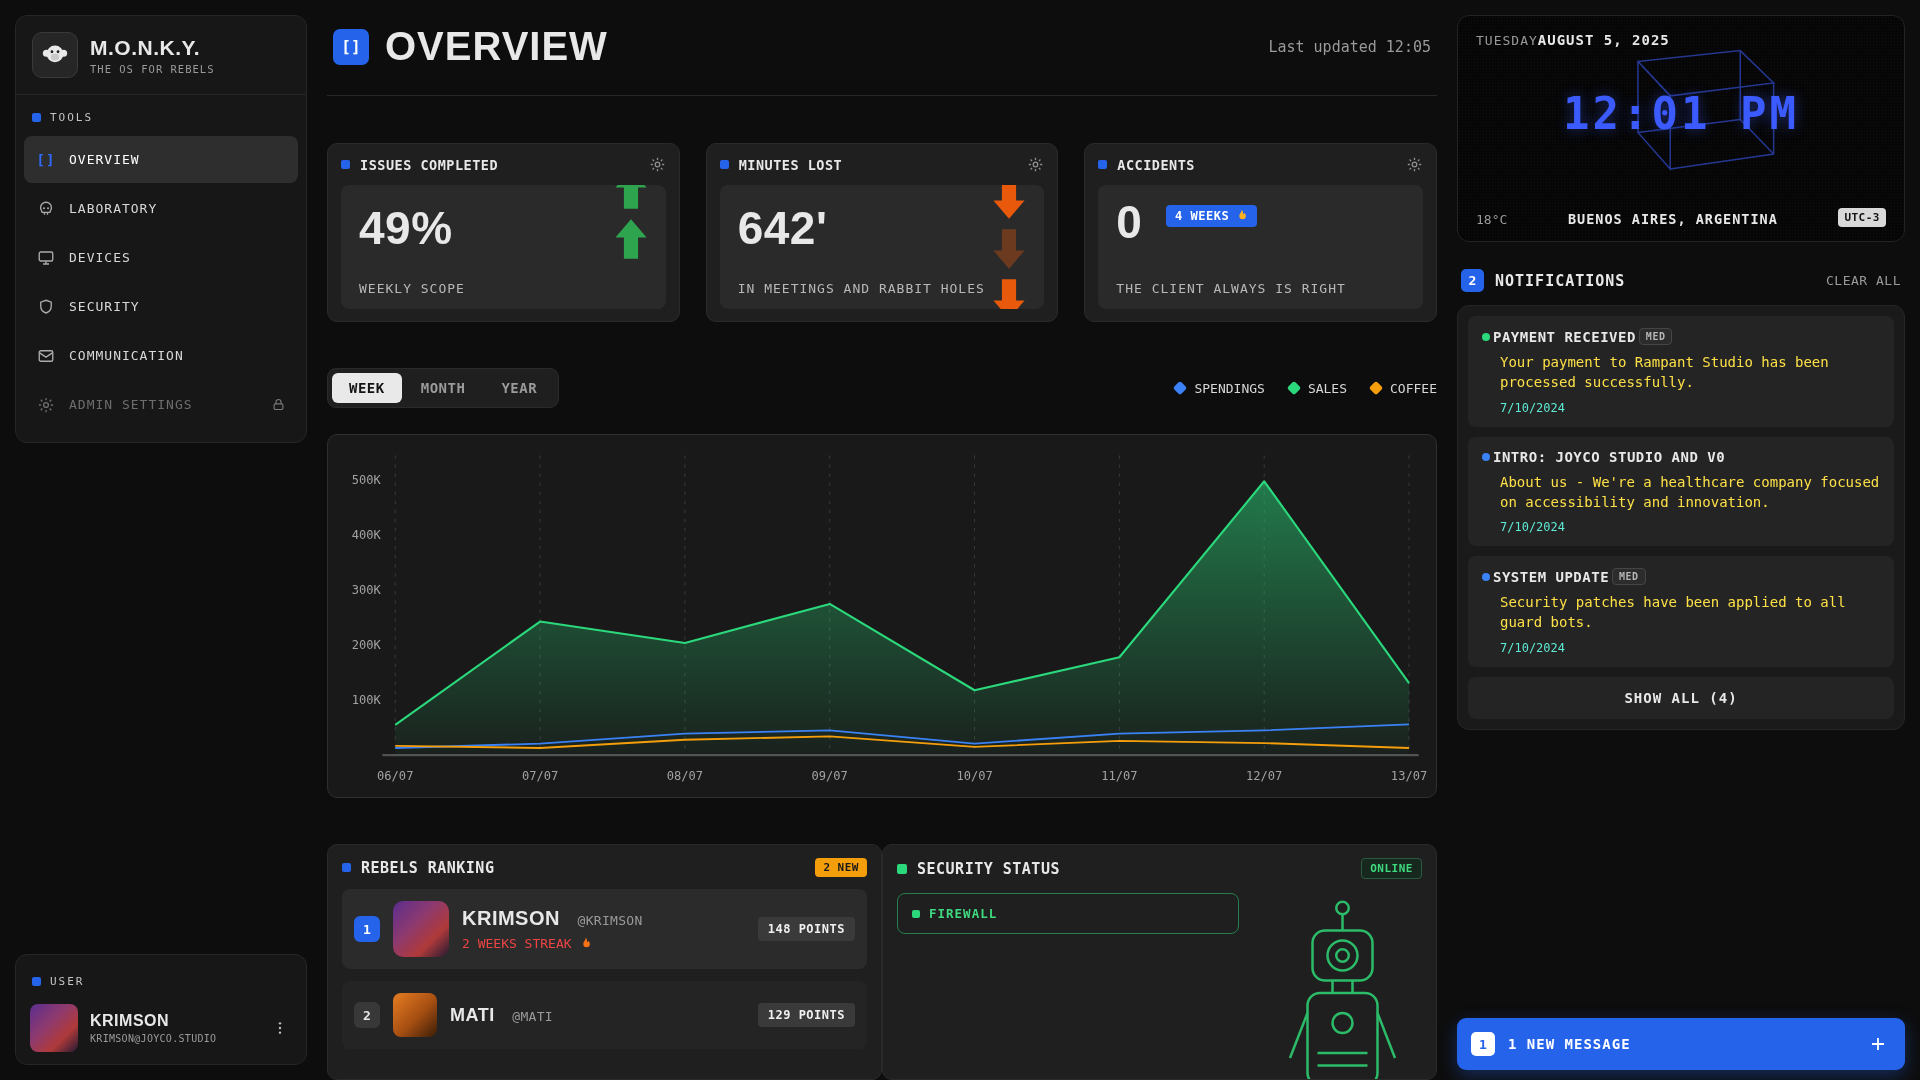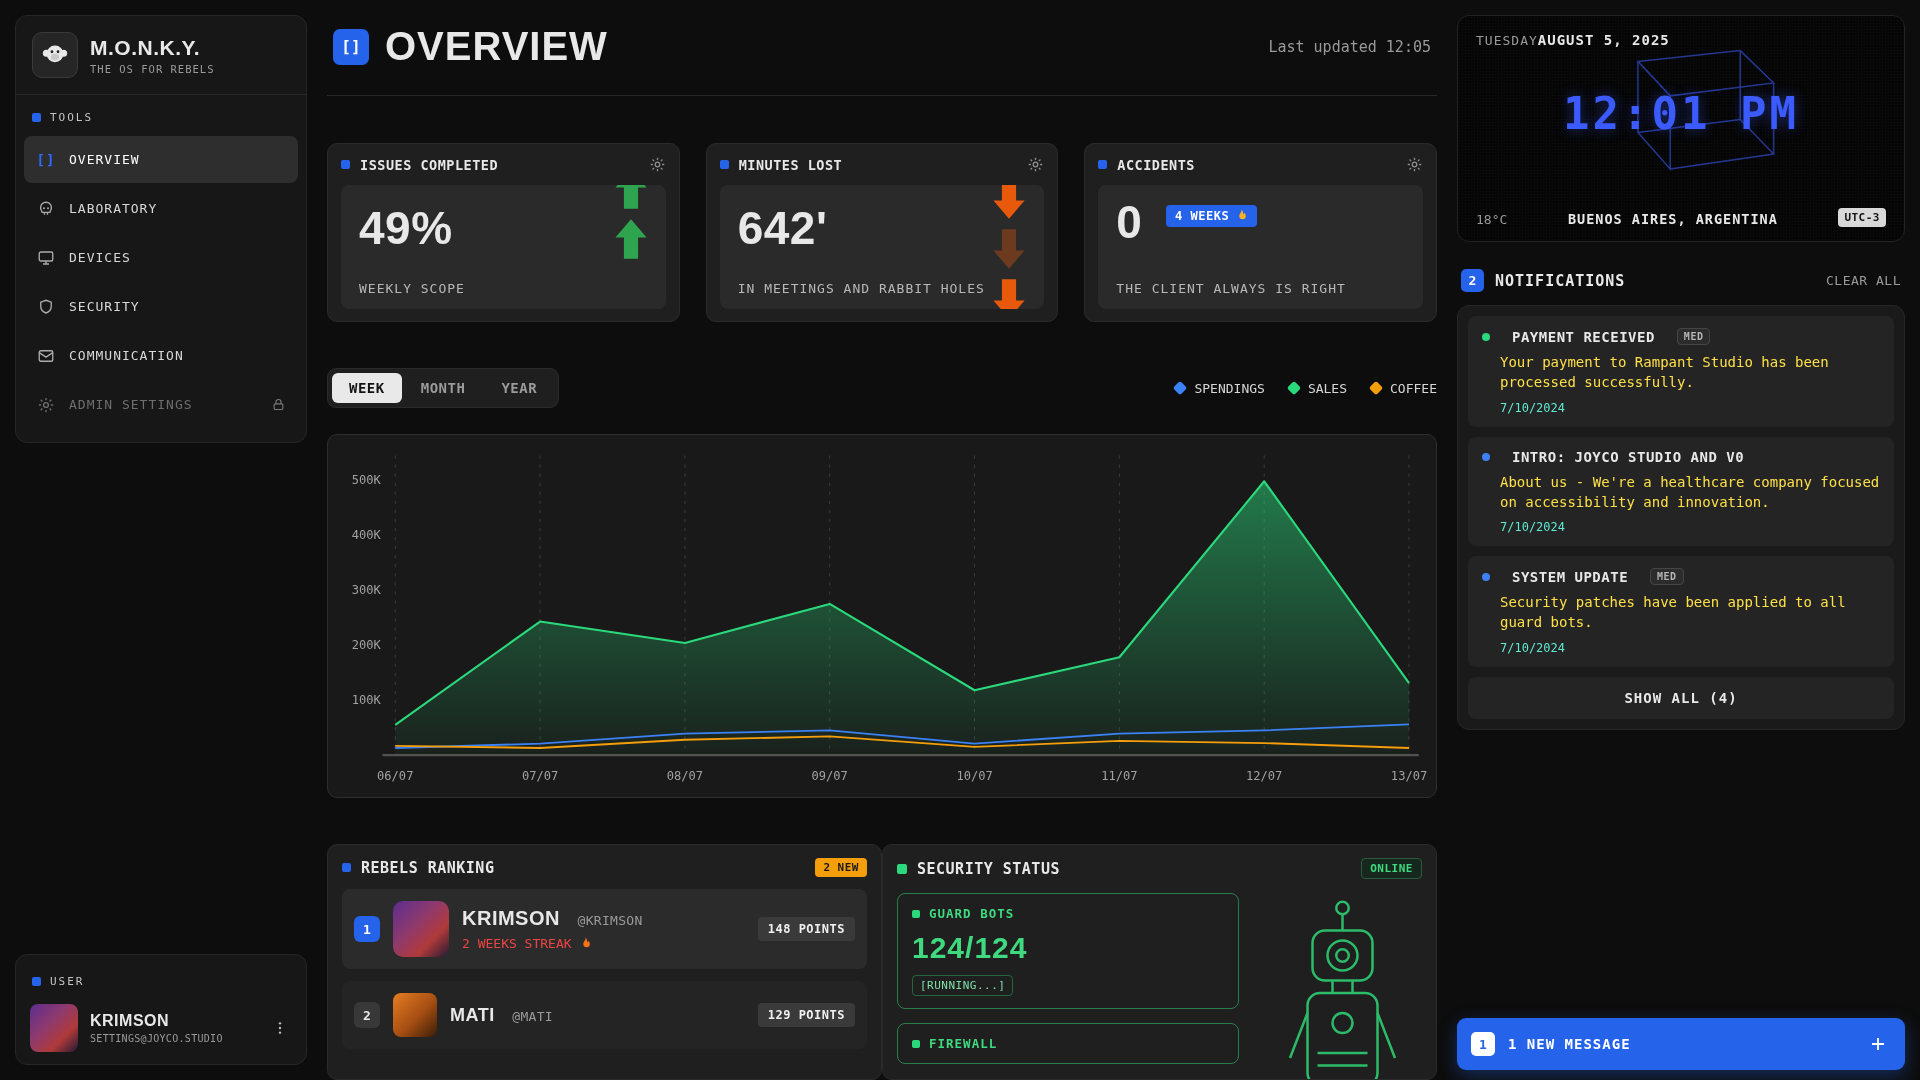--- a/index.html
+++ b/index.html
@@ -114,21 +114,21 @@
   .clock-temp{font-size:13px;color:#9a9a9a}
   .clock-city{flex:1;text-align:center;font-size:13.5px;font-weight:bold;letter-spacing:1px}
   .chip-utc{background:#d9d9d9;color:#141414;font-size:11px;padding:3px 6px}
 
   .notif-header{display:flex;align-items:center;gap:11px;margin:27px 4px 13px}
   .count-badge{width:23px;height:23px;border-radius:5px;background:#2563eb;color:#fff;font-size:13px;font-weight:bold;display:flex;align-items:center;justify-content:center;flex:none}
   .notif-title{font-size:15px;font-weight:bold;letter-spacing:1px}
   .clear-all{margin-left:auto;font-size:13px;color:#9a9a9a;letter-spacing:.5px;cursor:pointer}
   .notif-panel{background:#1a1a1a;border:1px solid #262626;border-radius:12px;padding:10px;display:flex;flex-direction:column;gap:10px}
   .notif-card{background:#242424;border-radius:8px;padding:12px 14px;cursor:pointer}
-  .notif-card-head{display:flex;align-items:center;gap:22px}
+  .notif-card-head{display:flex;align-items:center;gap:3px}
   .dot{width:8px;height:8px;border-radius:50%;flex:none}
   .notif-item-title{font-size:14px;font-weight:bold;letter-spacing:.5px}
   .chip-med{background:#2c2c2c;color:#b5b5b5;border:1px solid #454545;font-size:10px;padding:2px 6px}
   .notif-body{font-size:14px;color:#fde047;line-height:1.45;margin:7px 0 8px 18px}
   .notif-date{font-size:12px;color:#5eead4;margin-left:18px}
   .show-all{background:#242424;border-radius:8px;padding:13px;text-align:center;font-size:14px;font-weight:bold;letter-spacing:1px;cursor:pointer}
 
   .right-spacer{flex:1}
   .message-bar{background:#2563eb;border-radius:9px;height:52px;display:flex;align-items:center;gap:13px;padding:0 14px;cursor:pointer;box-shadow:0 6px 18px rgba(37,99,235,.35)}
   .msg-count{width:24px;height:24px;background:#fff;color:#2563eb;border-radius:5px;font-size:13px;font-weight:bold;display:flex;align-items:center;justify-content:center;flex:none}
@@ -223,21 +223,21 @@
 
   <div class="side-card user-card">
     <div class="section-label">
       <span class="sq"></span>
       <span>USER</span>
     </div>
     <div class="user-row">
       <div class="avatar"></div>
       <div>
         <div class="user-name display">KRIMSON</div>
-        <div class="user-email">SETTINGS@JOYCO.STUDIO</div>
+        <div class="user-email">KRIMSON@JOYCO.STUDIO</div>
       </div>
       <span class="kebab">
         <svg width="16" height="16" viewBox="0 0 24 24" fill="currentColor">
           <circle cx="12" cy="5" r="1.8"></circle>
             <circle cx="12" cy="12" r="1.8"></circle>
             <circle cx="12" cy="19" r="1.8"></circle>
         </svg>
       </span>
     </div>
   </div>
@@ -434,28 +434,20 @@
       <div class="panel-head">
         <span class="sq green" style="width:10px;height:10px"></span>
         <span class="panel-title">SECURITY STATUS</span>
         <span class="chip chip-online">ONLINE</span>
       </div>
       <div class="sec-content">
         <div class="sec-left">
           <div class="sec-box">
             <div class="sec-box-head">
               <span class="sq green"></span>
-              <span>GUARD BOTS</span>
-            </div>
-            <div class="sec-value display">124/124</div>
-            <div class="sec-running">[RUNNING...]</div>
-          </div>
-          <div class="sec-box">
-            <div class="sec-box-head">
-              <span class="sq green"></span>
               <span>FIREWALL</span>
             </div>
           </div>
         </div>
         <div class="robot-wrap">
           <svg width="150" height="300" viewBox="0 0 120 240" fill="none" stroke="#2ecc71" stroke-width="2" opacity="0.9">
             <circle cx="62" cy="12" r="5"></circle>
             <line x1="62" y1="17" x2="62" y2="30"></line>
             <rect x="38" y="30" width="48" height="40" rx="10"></rect>
             <circle cx="62" cy="50" r="12"></circle>

